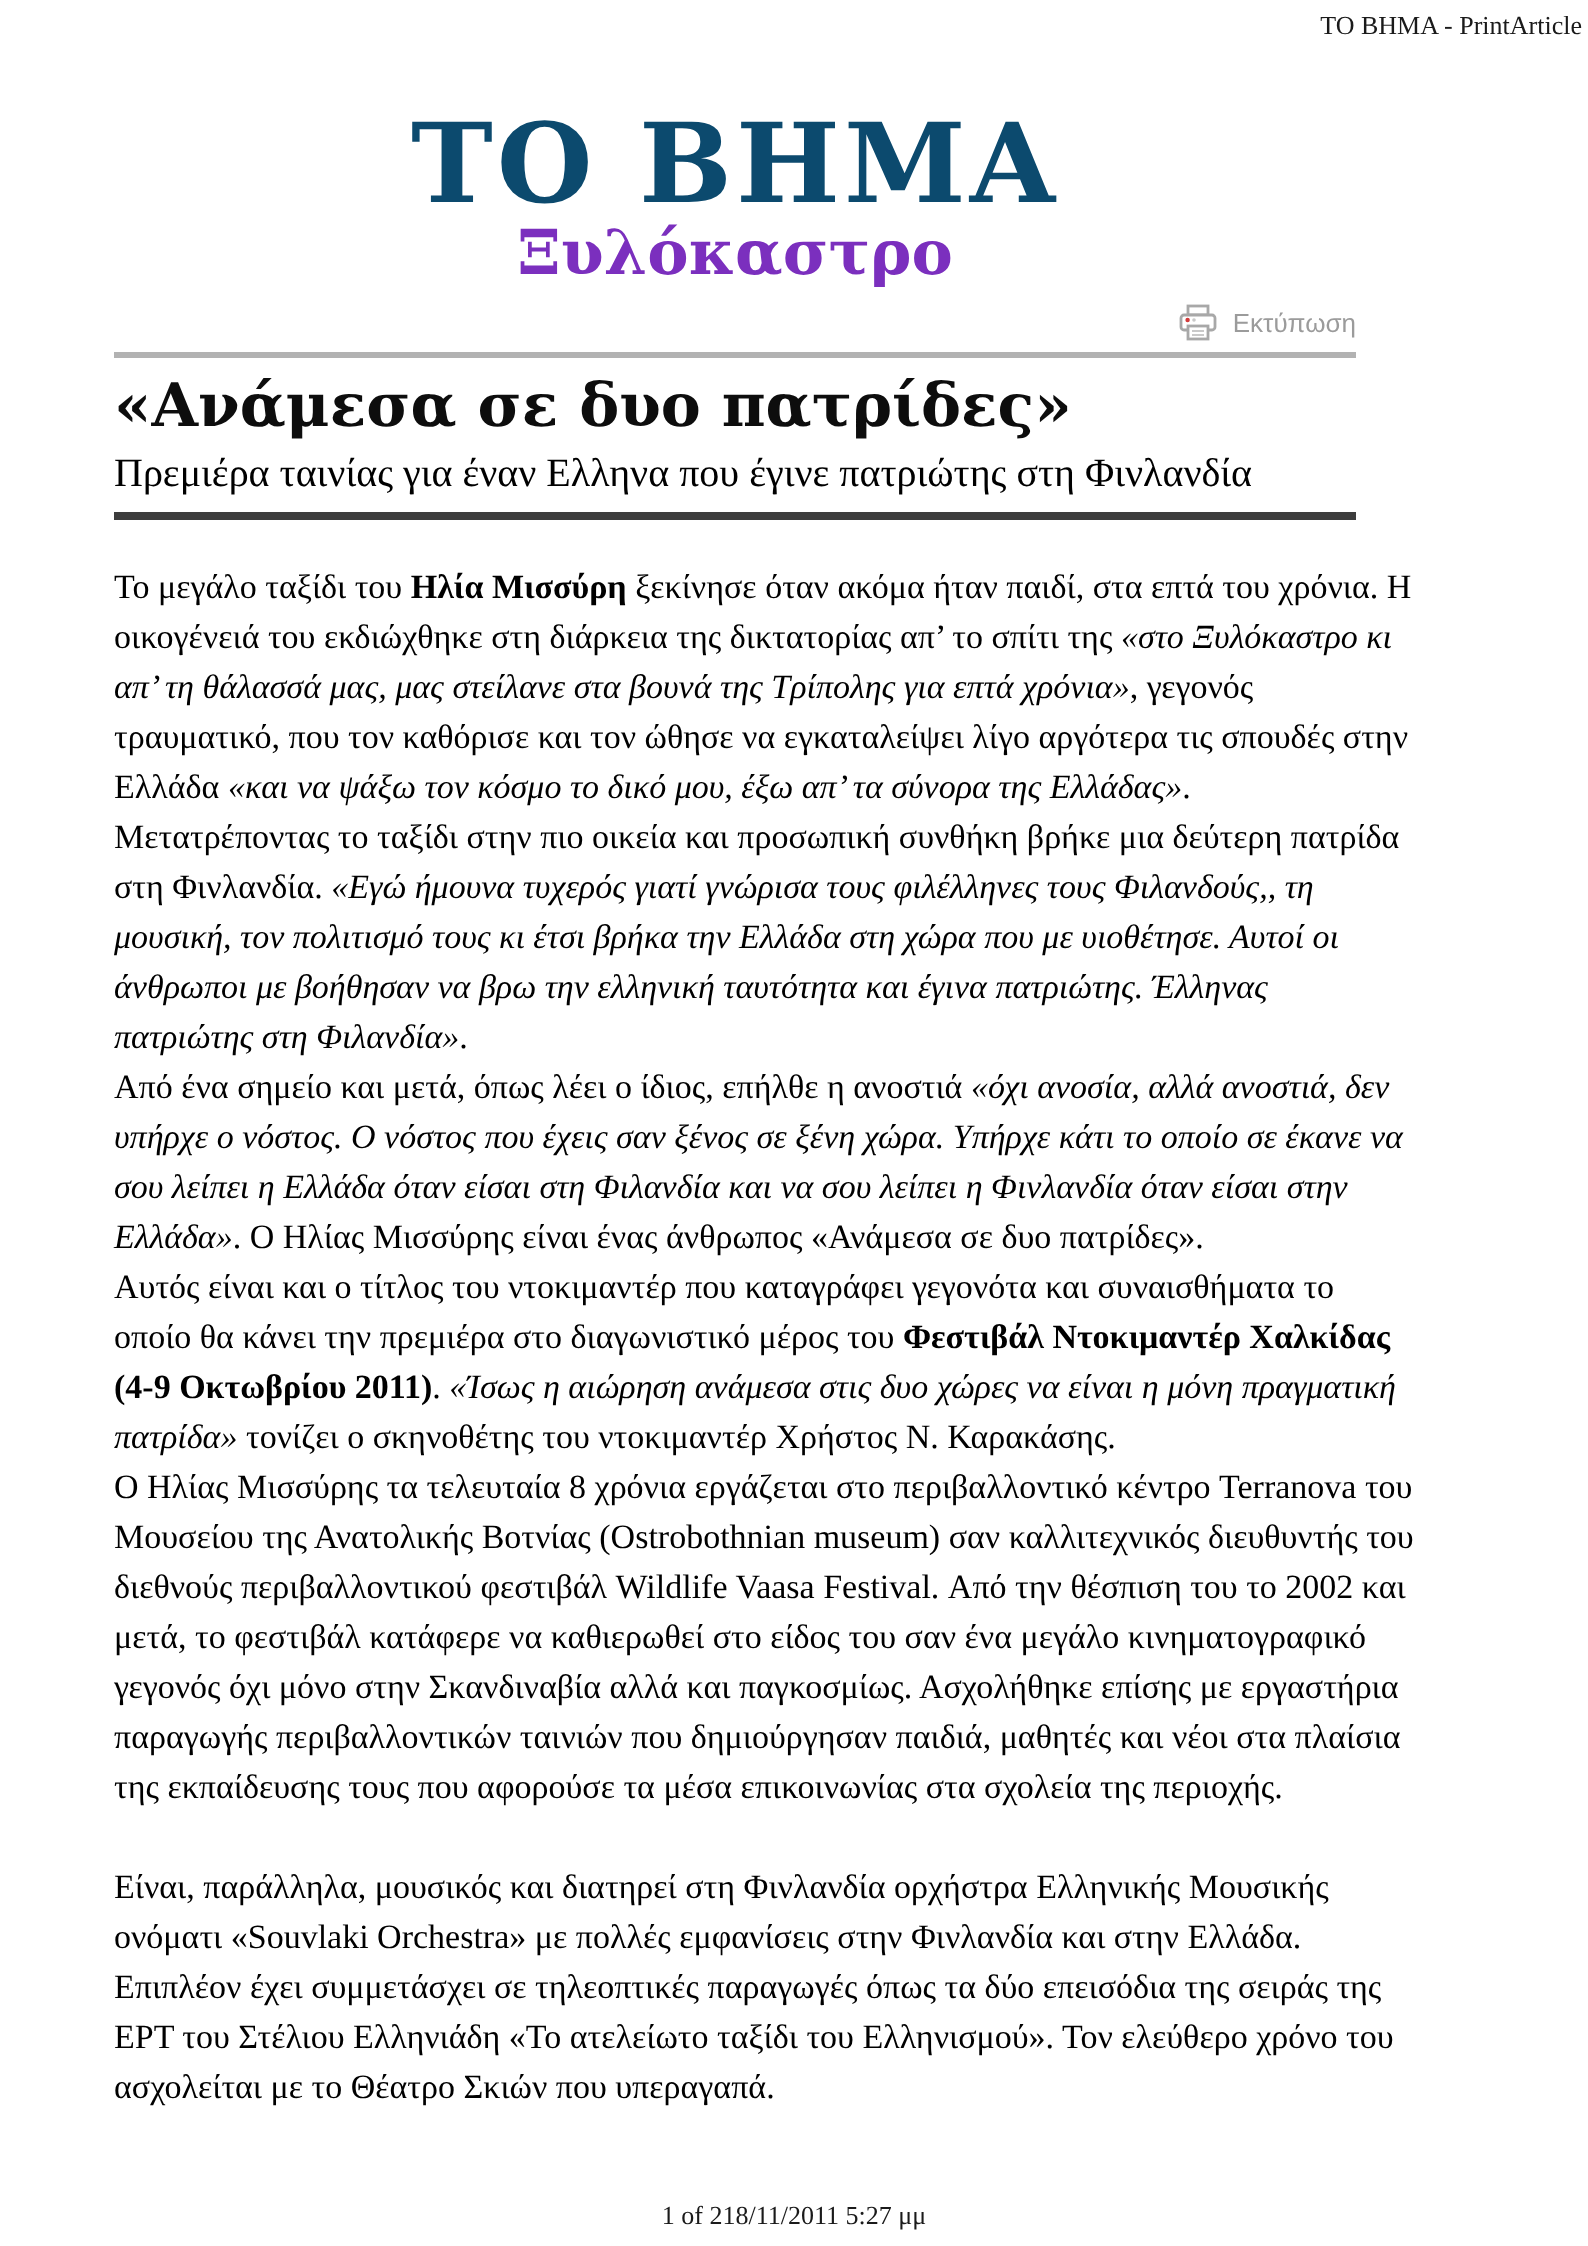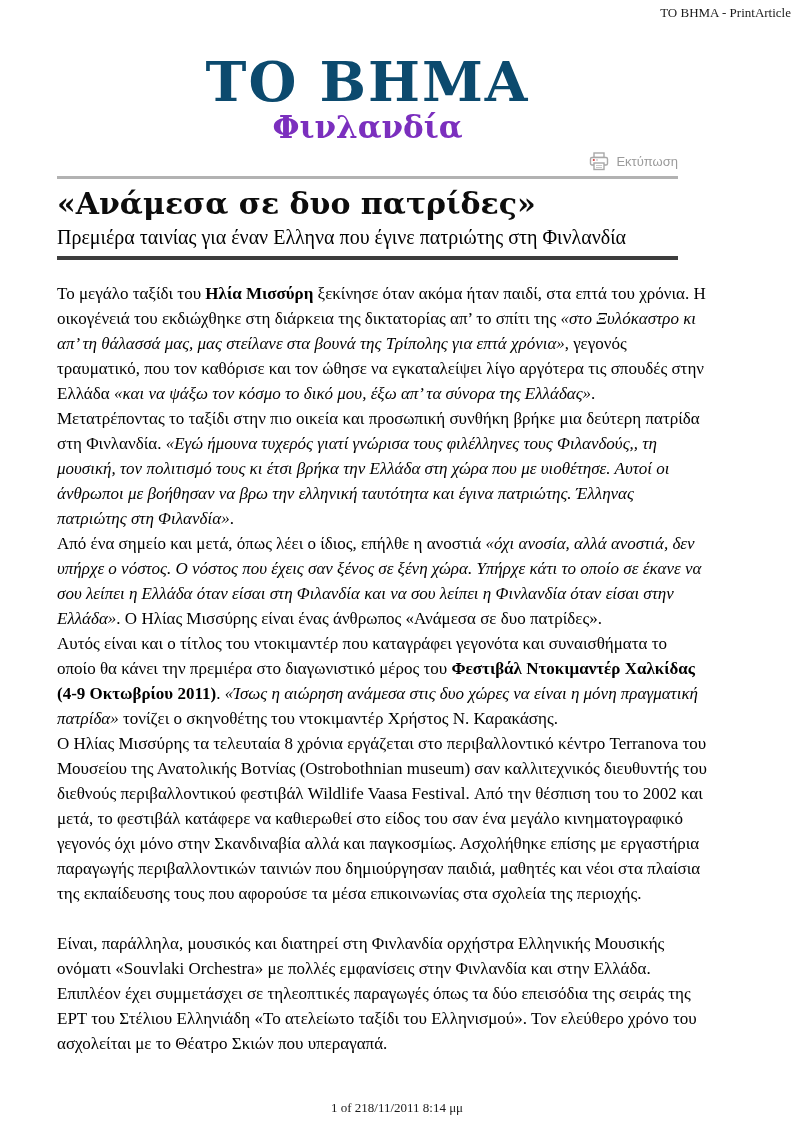--- a/index.html
+++ b/index.html
@@ -59,21 +59,21 @@
 <body>
 
 <div class="page-header">
   <span>TO BHMA - PrintArticle</span>
 </div>
 
 <div class="content">
 
   <div class="masthead">
     <div class="logo">TO BHMA</div>
-    <div class="section-label" style="color: rgb(123, 47, 190);">Φινλανδία</div>
+    <div class="section-label" style="color: rgb(123, 47, 190);">Ξυλόκαστρο</div>
   </div>
 
   <div class="print-row">
     <span>
       <svg class="printer-svg" width="20" height="19" viewBox="0 0 20 19">
         <rect x="5" y="1" width="10" height="4.5" fill="#ffffff" stroke="#a8a8a8" stroke-width="1.4"></rect>
         <rect x="1.5" y="5.5" width="17" height="7.5" rx="1.5" fill="#ffffff" stroke="#a8a8a8" stroke-width="1.4"></rect>
         <circle cx="4.8" cy="8" r="1.1" fill="#d23b3b"></circle>
         <circle cx="8" cy="8" r="0.9" fill="#c9c9c9"></circle>
         <rect x="5" y="11" width="10" height="6.5" fill="#ffffff" stroke="#a8a8a8" stroke-width="1.4"></rect>
@@ -97,14 +97,14 @@
       <p class="body-par"><span>Από ένα σημείο και μετά, όπως λέει ο ίδιος, επήλθε η ανοστιά </span><span class="seg-i">«όχι ανοσία, αλλά ανοστιά, δεν υπήρχε ο νόστος. Ο νόστος που έχεις σαν ξένος σε ξένη χώρα. Υπήρχε κάτι το οποίο σε έκανε να σου λείπει η Ελλάδα όταν είσαι στη Φιλανδία και να σου λείπει η Φινλανδία όταν είσαι στην Ελλάδα»</span><span>. Ο Ηλίας Μισσύρης είναι ένας άνθρωπος «Ανάμεσα σε δυο πατρίδες».</span></p>
       <p class="body-par"><span>Αυτός είναι και ο τίτλος του ντοκιμαντέρ που καταγράφει γεγονότα και συναισθήματα το οποίο θα κάνει την πρεμιέρα στο διαγωνιστικό μέρος του </span><span class="seg-b">Φεστιβάλ Ντοκιμαντέρ Χαλκίδας (4-9 Οκτωβρίου 2011)</span><span>. </span><span class="seg-i">«Ίσως η αιώρηση ανάμεσα στις δυο χώρες να είναι η μόνη πραγματική πατρίδα»</span><span> τονίζει ο σκηνοθέτης του ντοκιμαντέρ Χρήστος Ν. Καρακάσης.</span></p>
       <p class="body-par"><span>Ο Ηλίας Μισσύρης τα τελευταία 8 χρόνια εργάζεται στο περιβαλλοντικό κέντρο Terranova του Μουσείου της Ανατολικής Βοτνίας (Ostrobothnian museum) σαν καλλιτεχνικός διευθυντής του διεθνούς περιβαλλοντικού φεστιβάλ Wildlife Vaasa Festival. Από την θέσπιση του το 2002 και μετά, το φεστιβάλ κατάφερε να καθιερωθεί στο είδος του σαν ένα μεγάλο κινηματογραφικό γεγονός όχι μόνο στην Σκανδιναβία αλλά και παγκοσμίως. Ασχολήθηκε επίσης με εργαστήρια παραγωγής περιβαλλοντικών ταινιών που δημιούργησαν παιδιά, μαθητές και νέοι στα πλαίσια της εκπαίδευσης τους που αφορούσε τα μέσα επικοινωνίας στα σχολεία της περιοχής.</span></p>
       <p class="body-par gap"><span>Είναι, παράλληλα, μουσικός και διατηρεί στη Φινλανδία ορχήστρα Ελληνικής Μουσικής ονόματι «Souvlaki Orchestra» με πολλές εμφανίσεις στην Φινλανδία και στην Ελλάδα. Επιπλέον έχει συμμετάσχει σε τηλεοπτικές παραγωγές όπως τα δύο επεισόδια της σειράς της ΕΡΤ του Στέλιου Ελληνιάδη «Το ατελείωτο ταξίδι του Ελληνισμού». Τον ελεύθερο χρόνο του ασχολείται με το Θέατρο Σκιών που υπεραγαπά.</span></p>
     </div>
 
 </div>
 
 <div class="page-footer">
   <span>1 of 2</span>
-  <span>18/11/2011 8:14 μμ</span>
+  <span>18/11/2011 5:27 μμ</span>
 </div>
 
 </body></html>

